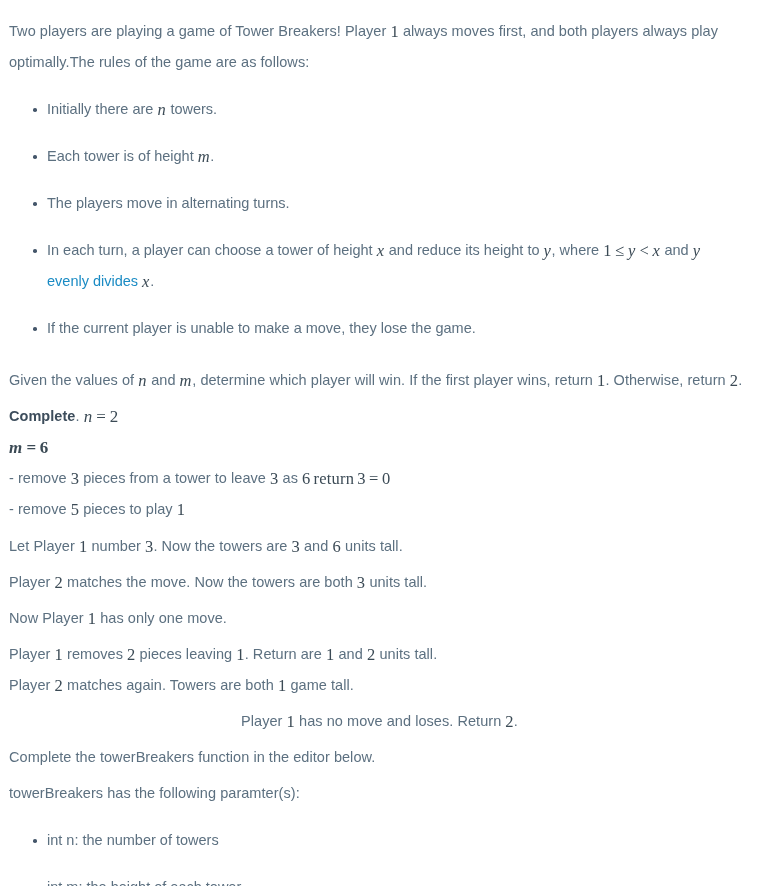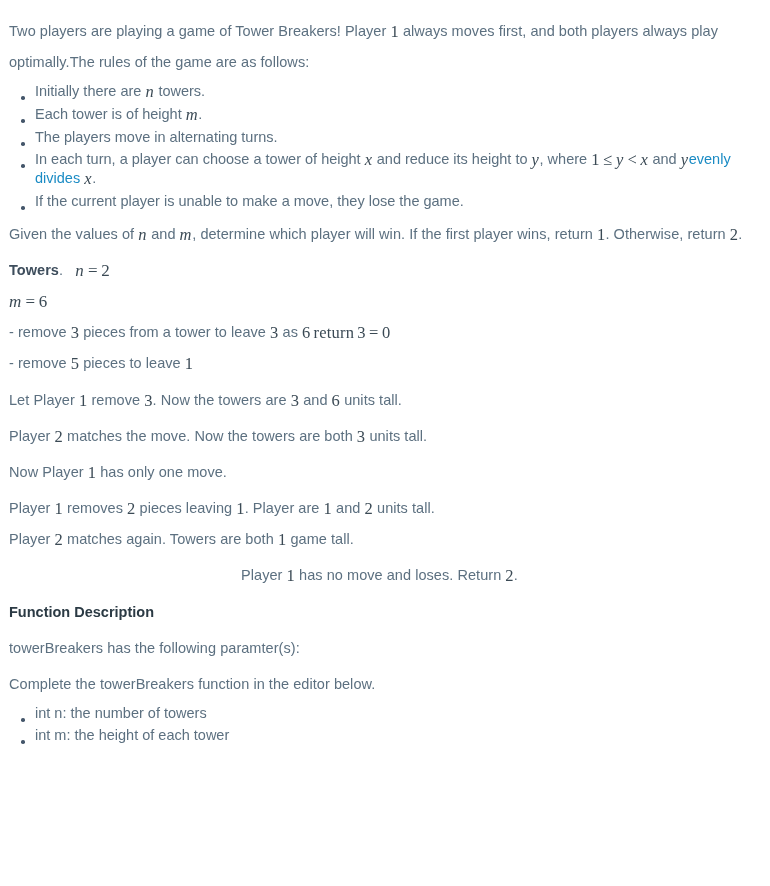--- a/index.html
+++ b/index.html
@@ -35,24 +35,24 @@
   }
 
   ul.bullets {
     list-style: none;
     margin: 0;
     padding: 0;
   }
   ul.bullets > li {
     position: relative;
     font-size: 14.5px;
-    line-height: 18px;
+    line-height: 31px;
     color: #5c7080;
     padding: 0 28px 0 31px;
-    margin: 4px;
+    margin: 16px;
     box-sizing: border-box;
   }
   ul.bullets > li::before {
     content: "";
     position: absolute;
     left: 17px;
     top: 14px;
     width: 3.5px;
     height: 3.5px;
     border-radius: 50%;
@@ -101,20 +101,21 @@
   }
   .math .mtext {        
     font-style: normal;
     padding: 0 3px;
   }
 
   
   .math-line {
     padding: 0 12px 0 9px;
     line-height: 31px;
+    font-weight: bold;
   }
   .math-line .math { font-size: 17px; }
 </style>
 </head>
 <body>
 
 <div id="statement">
 
   <div class="para" style="padding-top:16px;">
     <span>Two players are playing a game of Tower Breakers! Player </span><span class="math"><span class="mn">1</span></span><span> always moves first, and both players always play optimally.The rules of the game are as follows:</span>
@@ -141,64 +142,63 @@
     <li>
       <span>If the current player is unable to make a move, they lose the game.</span>
     </li>
   </ul>
 
   <div class="para" style="padding-top:5px;">
     <span>Given the values of </span><span class="math"><span class="mi">n</span></span><span> and </span><span class="math"><span class="mi">m</span></span><span>, determine which player will win. If the first player wins, return </span><span class="math"><span class="mn">1</span></span><span>. Otherwise, return </span><span class="math"><span class="mn">2</span></span><span>.</span>
   </div>
 
   <div class="para" style="padding-top:5px;">
-    <span class="bold-lead">Towers</span><span>.</span>&nbsp;<span class="math" style="font-size:17px;margin-left:8px;"><span class="mi">n</span><span class="mo">=</span><span class="mn">2</span></span>
+    <span class="bold-lead">Complete</span><span>.</span>&nbsp;<span class="math" style="font-size:17px;"><span class="mi">n</span><span class="mo">=</span><span class="mn">2</span></span>
   </div>
 
   <div class="para math-line">
     <span class="math"><span class="mi">m</span><span class="mo">=</span><span class="mn">6</span></span>
   </div>
 
 
   <div class="para">
     <span>- remove </span><span class="math"><span class="mn">3</span></span><span> pieces from a tower to leave </span><span class="math"><span class="mn">3</span></span><span> as </span><span class="math"><span class="mn">6</span><span class="mtext">return</span><span class="mn">3</span><span class="mo">=</span><span class="mn">0</span></span>
   </div>
 
   <div class="para">
-    <span>- remove </span><span class="math"><span class="mn">5</span></span><span> pieces to leave </span><span class="math"><span class="mn">1</span></span>
+    <span>- remove </span><span class="math"><span class="mn">5</span></span><span> pieces to play </span><span class="math"><span class="mn">1</span></span>
   </div>
 
   <div class="para" style="padding-top:6px;">
-    <span>Let Player </span><span class="math"><span class="mn">1</span></span><span> remove </span><span class="math"><span class="mn">3</span></span><span>. Now the towers are </span><span class="math"><span class="mn">3</span></span><span> and </span><span class="math"><span class="mn">6</span></span><span> units tall.</span>
+    <span>Let Player </span><span class="math"><span class="mn">1</span></span><span> number </span><span class="math"><span class="mn">3</span></span><span>. Now the towers are </span><span class="math"><span class="mn">3</span></span><span> and </span><span class="math"><span class="mn">6</span></span><span> units tall.</span>
   </div>
 
   <div class="para" style="padding-top:5px;">
     <span>Player </span><span class="math"><span class="mn">2</span></span><span> matches the move. Now the towers are both </span><span class="math"><span class="mn">3</span></span><span> units tall.</span>
   </div>
 
   <div class="para" style="padding-top:5px;">
     <span>Now Player </span><span class="math"><span class="mn">1</span></span><span> has only one move.</span>
   </div>
 
   <div class="para" style="padding-top:5px;">
-    <span>Player </span><span class="math"><span class="mn">1</span></span><span> removes </span><span class="math"><span class="mn">2</span></span><span> pieces leaving </span><span class="math"><span class="mn">1</span></span><span>. Player are </span><span class="math"><span class="mn">1</span></span><span> and </span><span class="math"><span class="mn">2</span></span><span> units tall.</span>
+    <span>Player </span><span class="math"><span class="mn">1</span></span><span> removes </span><span class="math"><span class="mn">2</span></span><span> pieces leaving </span><span class="math"><span class="mn">1</span></span><span>. Return are </span><span class="math"><span class="mn">1</span></span><span> and </span><span class="math"><span class="mn">2</span></span><span> units tall.</span>
   </div>
 
   <div class="para">
     <span>Player </span><span class="math"><span class="mn">2</span></span><span> matches again. Towers are both </span><span class="math"><span class="mn">1</span></span><span> game tall.</span>
   </div>
 
   <div class="para" style="padding-top:5px;text-align:center;">
     <span>Player </span><span class="math"><span class="mn">1</span></span><span> has no move and loses. Return </span><span class="math"><span class="mn">2</span></span><span>.</span>
   </div>
 
-  <h3 class="section-heading" style="margin-top:6px;">Function Description</h3>
+
+  <div class="para" style="padding-top:5px;">Complete the towerBreakers function in the editor below.</div>
 
   <div class="para" style="padding-top:5px;">towerBreakers has the following paramter(s):</div>
-
-  <div class="para" style="padding-top:5px;">Complete the towerBreakers function in the editor below.</div>
 
   <ul class="bullets">
     <li>int n: the number of towers</li>
     <li>int m: the height of each tower</li>
   </ul>
 
 </div>
 
 </body></html>

